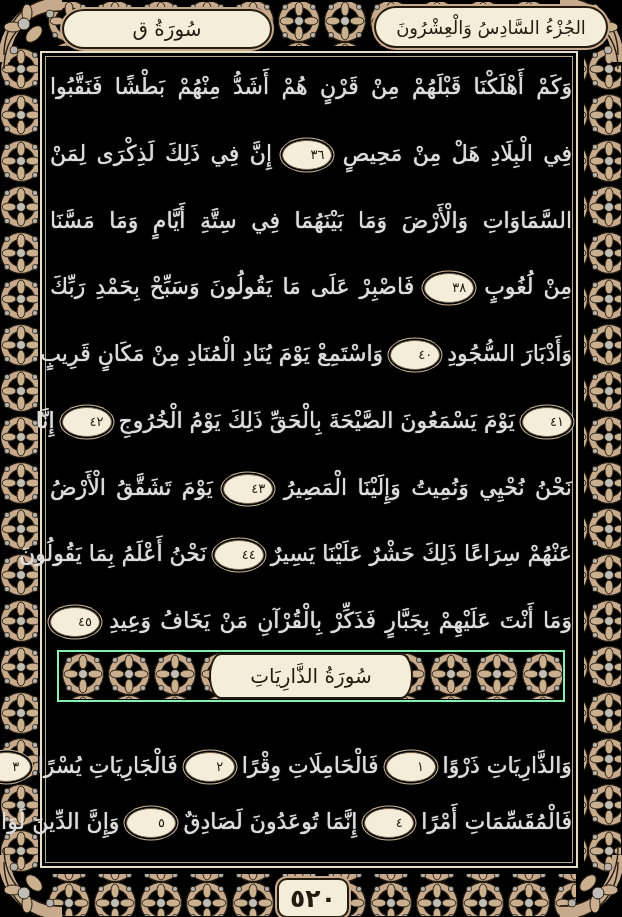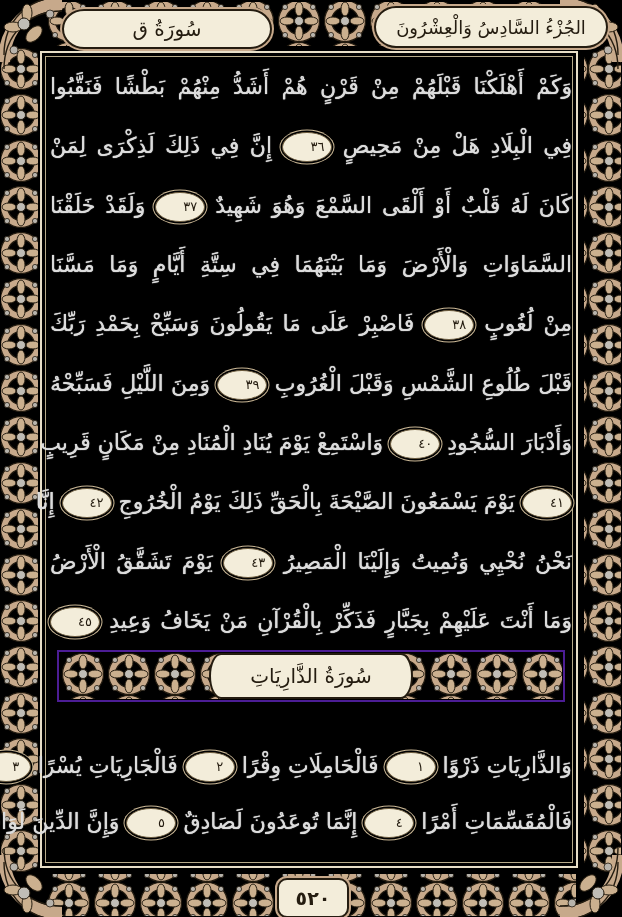--- a/index.html
+++ b/index.html
@@ -49,21 +49,21 @@
     background:#f3edda;color:#241c10;border:1px solid #6b5a3c;
     box-shadow:0 0 0 1.5px #000, 0 0 0 2.5px #cbb896;
     font-size:13px;line-height:28px;vertical-align:middle;
     text-shadow:none;
     padding-left:20px;
   }
 
   
   .surah-band{
     position:absolute;left:57px;top:650px;width:508px;height:52px;
-    background:#000;border:2px solid #4c1d95;box-sizing:border-box;
+    background:#000;border:2px solid #86efac;box-sizing:border-box;
     display:flex;align-items:center;justify-content:center;
   }
   .band-pattern{position:absolute;left:1px;top:1px;}
   .band-cartouche{
     position:relative;width:200px;height:42px;background:#f3edda;
     border:2px solid #241c10;border-radius:24px / 100%;
     display:flex;align-items:center;justify-content:center;
     color:#241c10;font-size:20px;
   }
 
@@ -72,21 +72,21 @@
     color:#d6d6d6;font-size:22px;line-height:46px;text-align:center;
     direction:rtl;text-shadow:0 0 1px #fff;
   }
 
   
   .page-num{
     position:absolute;left:277px;top:878px;width:68px;height:36px;
     background:#f3edda;border:2px solid #241c10;border-radius:10px;
     box-shadow:0 0 0 2px #c7a98b;
     display:flex;align-items:center;justify-content:center;
-    color:#241c10;font-size:19px;font-weight:bold;
+    color:#241c10;font-size:25px;font-weight:bold;
   }
 </style>
 </head>
 <body>
 
 <div class="page">
 
   <svg class="border-svg" width="622" height="917" viewBox="0 0 622 917" aria-hidden="true">
     <defs>
       <g id="motif">
@@ -142,27 +142,26 @@
     <span>سُورَةُ ق</span>
   </div>
 
   <div class="frame">
     <div class="frame-inner"></div>
   </div>
 
   <div class="lines lines-qaf" id="qaf-lines">
       <div class="quran-line"><span>وَكَمْ أَهْلَكْنَا قَبْلَهُمْ مِنْ قَرْنٍ هُمْ أَشَدُّ مِنْهُمْ بَطْشًا فَنَقَّبُوا</span></div>
       <div class="quran-line"><span>فِي الْبِلَادِ هَلْ مِنْ مَحِيصٍ</span> <span class="verse-marker">٣٦</span> <span>إِنَّ فِي ذَلِكَ لَذِكْرَى لِمَنْ</span></div>
-      <div class="quran-line"><span>كَانَ لَهُ قَلْبٌ أَوْ أَلْقَى السَّمْعَ وَهُوَ شَهِيدٌ</span> <span class="verse-marker">٣٧</span> <span>وَلَقَدْ خَلَقْنَا</span></div>
       <div class="quran-line"><span>السَّمَاوَاتِ وَالْأَرْضَ وَمَا بَيْنَهُمَا فِي سِتَّةِ أَيَّامٍ وَمَا مَسَّنَا</span></div>
       <div class="quran-line"><span>مِنْ لُغُوبٍ</span> <span class="verse-marker">٣٨</span> <span>فَاصْبِرْ عَلَى مَا يَقُولُونَ وَسَبِّحْ بِحَمْدِ رَبِّكَ</span></div>
-      <div class="quran-line"><span>قَبْلَ طُلُوعِ الشَّمْسِ وَقَبْلَ الْغُرُوبِ</span> <span class="verse-marker">٣٩</span> <span>وَمِنَ اللَّيْلِ فَسَبِّحْهُ</span></div>
       <div class="quran-line"><span>وَأَدْبَارَ السُّجُودِ</span> <span class="verse-marker">٤٠</span> <span>وَاسْتَمِعْ يَوْمَ يُنَادِ الْمُنَادِ مِنْ مَكَانٍ قَرِيبٍ</span></div>
       <div class="quran-line"><span class="verse-marker">٤١</span> <span>يَوْمَ يَسْمَعُونَ الصَّيْحَةَ بِالْحَقِّ ذَلِكَ يَوْمُ الْخُرُوجِ</span> <span class="verse-marker">٤٢</span> <span>إِنَّا</span></div>
       <div class="quran-line"><span>نَحْنُ نُحْيِي وَنُمِيتُ وَإِلَيْنَا الْمَصِيرُ</span> <span class="verse-marker">٤٣</span> <span>يَوْمَ تَشَقَّقُ الْأَرْضُ</span></div>
+      <div class="quran-line"><span>عَنْهُمْ سِرَاعًا ذَلِكَ حَشْرٌ عَلَيْنَا يَسِيرٌ</span> <span class="verse-marker">٤٤</span> <span>نَحْنُ أَعْلَمُ بِمَا يَقُولُونَ</span></div>
       <div class="quran-line"><span>وَمَا أَنْتَ عَلَيْهِمْ بِجَبَّارٍ فَذَكِّرْ بِالْقُرْآنِ مَنْ يَخَافُ وَعِيدِ</span> <span class="verse-marker">٤٥</span></div>
     </div>
 
   <div class="surah-band">
     <svg class="band-pattern" width="502" height="46" aria-hidden="true">
       <rect width="502" height="46" fill="url(#bpatH)"></rect>
     </svg>
     <div class="band-cartouche">
       <span>سُورَةُ الذَّارِيَاتِ</span>
     </div>

